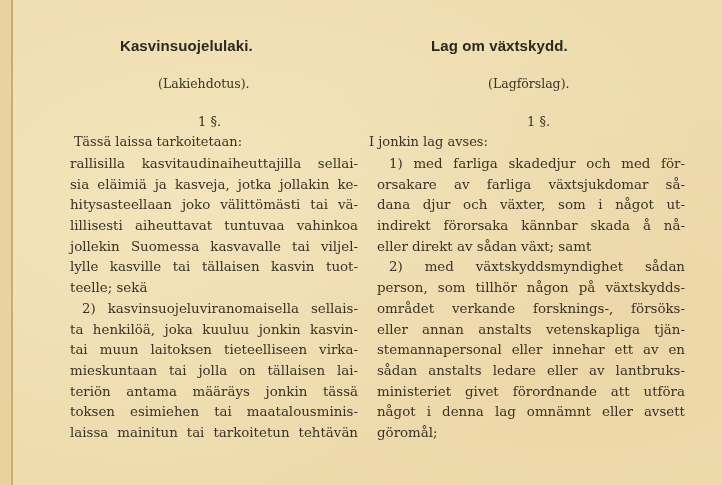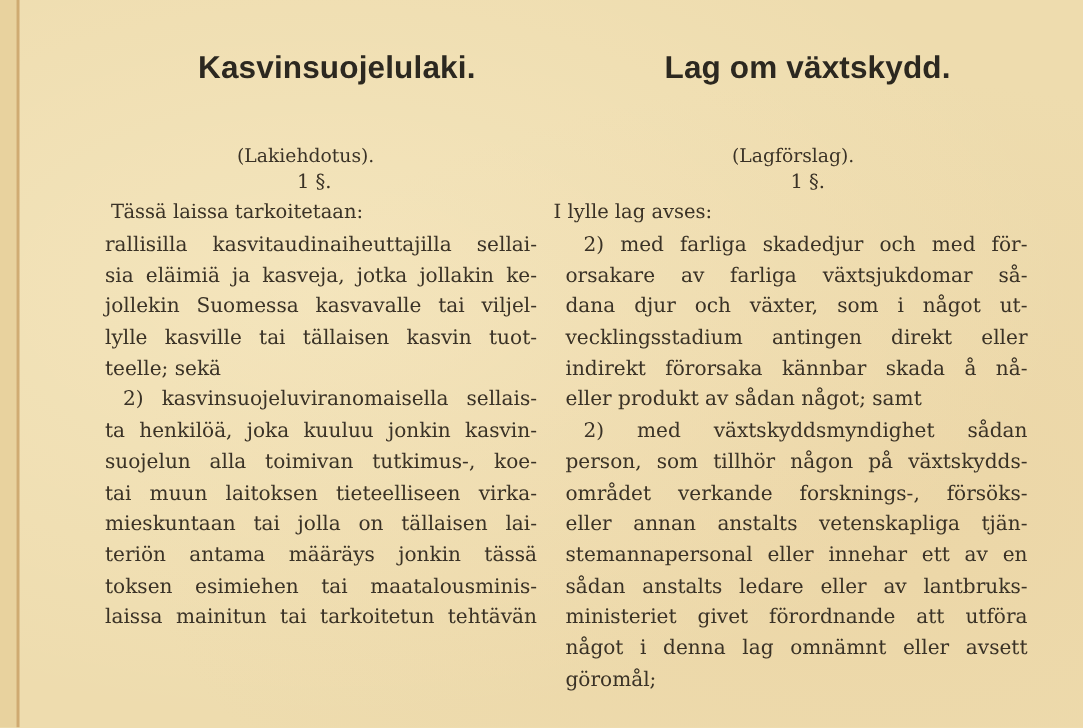--- a/index.html
+++ b/index.html
@@ -30,32 +30,30 @@
     position: absolute; top: 0;
     font-size: 13.4px;
     line-height: 20.7px;
   }
   .col.left { left: 74px; width: 282px; }
   .col.right { left: 369px; width: 284px; }
   .title {
     position: absolute; top: 36px;
     font-family: "Liberation Sans", "DejaVu Sans", sans-serif;
     font-weight: bold;
-    font-size: 21px;
+    font-size: 15px;
     letter-spacing: 0.1px;
     color: #2c2820;
     text-align: left;
-    margin-left: 12px;
   }
   .subtitle {
     position: absolute; top: 74px;
     font-size: 12.5px;
     text-align: center;
     color: #3a3226;
-    margin-top: 20px;
   }
   .section {
     position: absolute; top: 112px;
     font-size: 13px; text-align: center;
   }
   .intro {
     position: absolute; top: 132px; font-size: 13px;
     white-space: nowrap;
   }
   .body-lines {
@@ -81,46 +79,46 @@
   <div class="fold"></div>
 
   <div class="col left">
     <div class="title" style="left:46px;">Kasvinsuojelulaki.</div>
     <div class="subtitle" style="left:84px;">(Lakiehdotus).</div>
     <div class="section" style="left:124px;">1 §.</div>
     <div class="intro" style="left:0;">Tässä laissa tarkoitetaan:</div>
     <div class="body-lines" style="left:-4px; width:288px;" id="left-lines">
         <span class="line">rallisilla kasvitaudinaiheuttajilla sellai-</span>
         <span class="line">sia eläimiä ja kasveja, jotka jollakin ke-</span>
+        <span class="line">hitysasteellaan joko välittömästi tai vä-</span>
+        <span class="line">lillisesti aiheuttavat tuntuvaa vahinkoa</span>
         <span class="line">jollekin Suomessa kasvavalle tai viljel-</span>
         <span class="line">lylle kasville tai tällaisen kasvin tuot-</span>
         <span class="line last">teelle; sekä</span>
         <span class="line indent">2) kasvinsuojeluviranomaisella sellais-</span>
         <span class="line">ta henkilöä, joka kuuluu jonkin kasvin-</span>
-        <span class="line">suojelun alla toimivan tutkimus-, koe-</span>
         <span class="line">tai muun laitoksen tieteelliseen virka-</span>
         <span class="line">mieskuntaan tai jolla on tällaisen lai-</span>
         <span class="line">teriön antama määräys jonkin tässä</span>
         <span class="line">toksen esimiehen tai maatalousminis-</span>
         <span class="line">laissa mainitun tai tarkoitetun tehtävän</span>
       </div>
   </div>
 
   <div class="col right">
     <div class="title" style="left:62px;">Lag om växtskydd.</div>
     <div class="subtitle" style="left:119px;">(Lagförslag).</div>
     <div class="section" style="left:158px;">1 §.</div>
-    <div class="intro" style="left:0;">I lylle lag avses:</div>
+    <div class="intro" style="left:0;">I jonkin lag avses:</div>
     <div class="body-lines" style="left:8px; width:308px;" id="right-lines">
-        <span class="line indent">2) med farliga skadedjur och med för-</span>
+        <span class="line indent">1) med farliga skadedjur och med för-</span>
         <span class="line">orsakare av farliga växtsjukdomar så-</span>
         <span class="line">dana djur och växter, som i något ut-</span>
-        <span class="line">vecklingsstadium antingen direkt eller</span>
         <span class="line">indirekt förorsaka kännbar skada å nå-</span>
-        <span class="line last">eller produkt av sådan något; samt</span>
+        <span class="line last">eller direkt av sådan växt; samt</span>
         <span class="line indent">2) med växtskyddsmyndighet sådan</span>
         <span class="line">person, som tillhör någon på växtskydds-</span>
         <span class="line">området verkande forsknings-, försöks-</span>
         <span class="line">eller annan anstalts vetenskapliga tjän-</span>
         <span class="line">stemannapersonal eller innehar ett av en</span>
         <span class="line">sådan anstalts ledare eller av lantbruks-</span>
         <span class="line">ministeriet givet förordnande att utföra</span>
         <span class="line">något i denna lag omnämnt eller avsett</span>
         <span class="line last">göromål;</span>
       </div>

